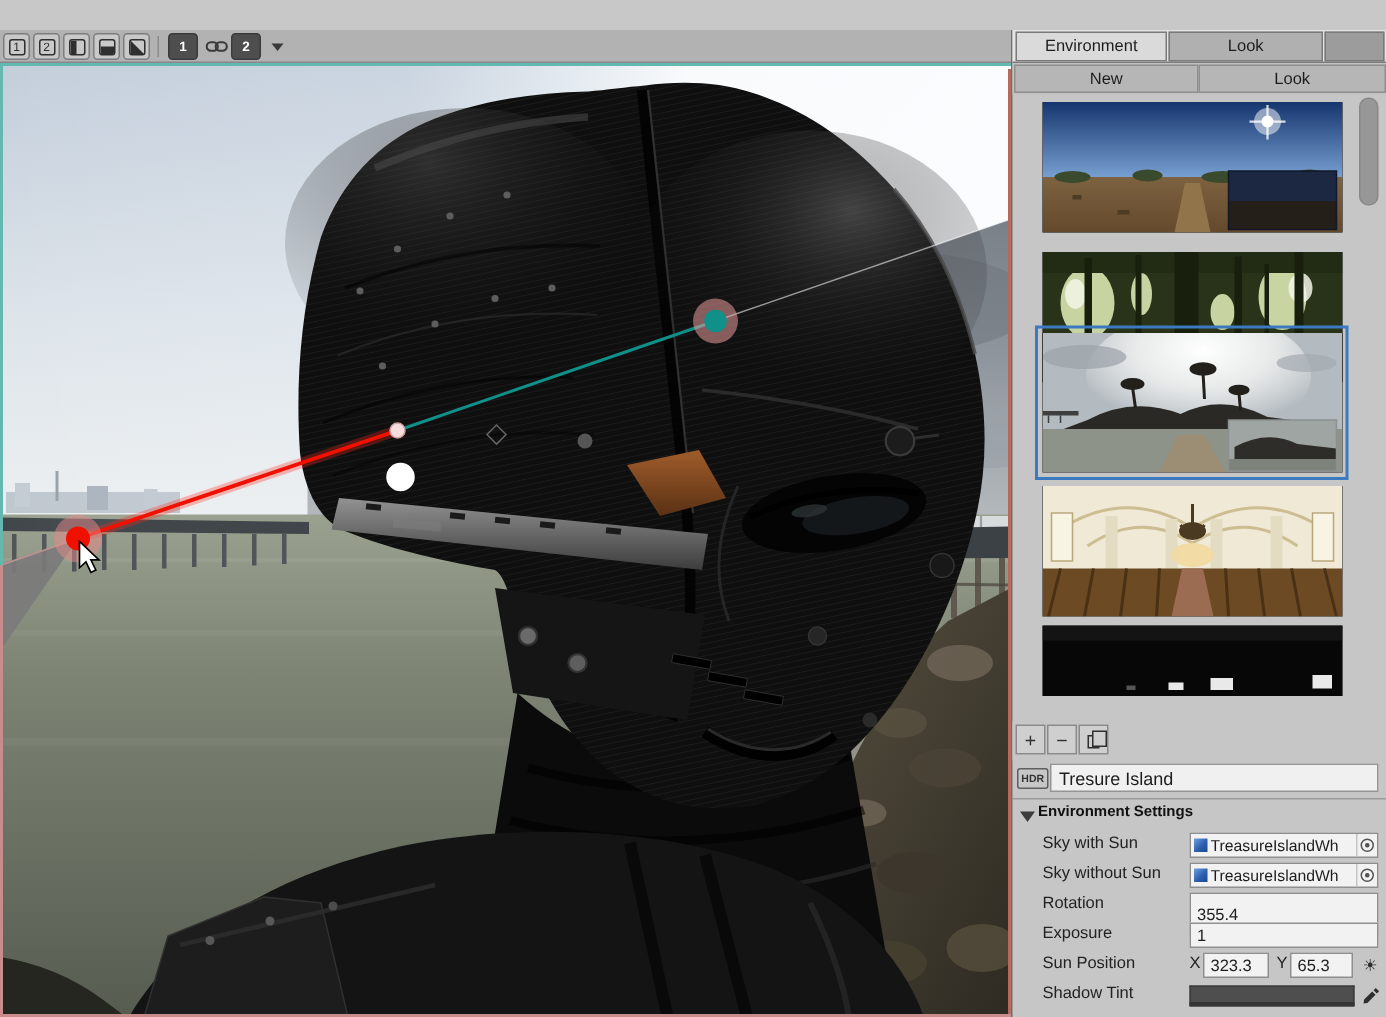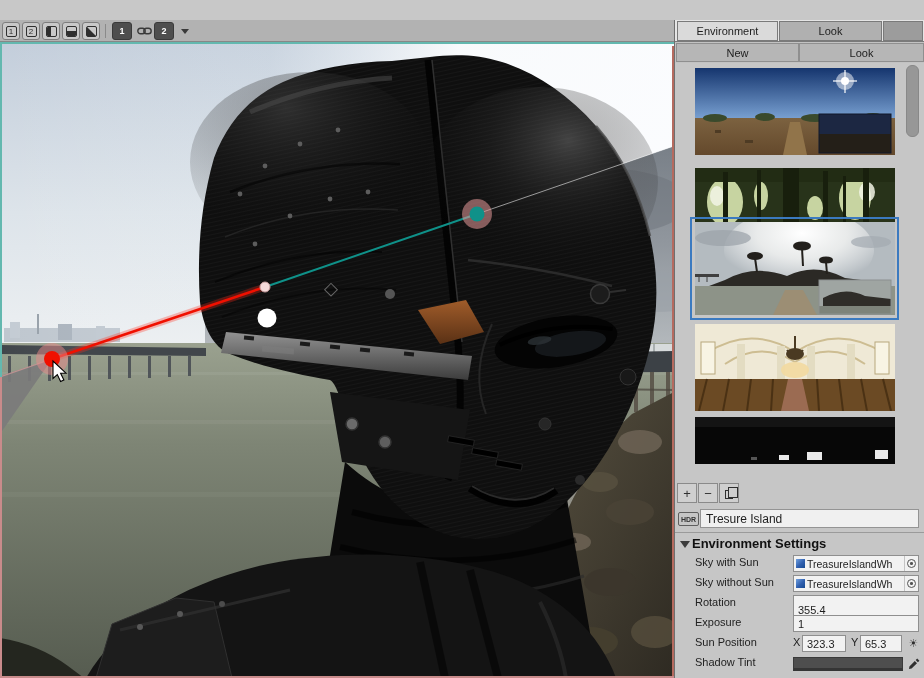--- a/index.html
+++ b/index.html
@@ -50,21 +50,21 @@
   .btn-patch{position:absolute;left:0;top:461px;width:64px;height:26px;background:#c6c6c6;}
   .copyicon{position:relative;width:8px;height:9px;border:1px solid #2f2f2f;background:#cfcfcf;margin-top:3px;}
   .copyicon::before{content:"";position:absolute;left:2px;top:-4px;width:8px;height:9px;border:1px solid #2f2f2f;background:#cfcfcf;}
   .hdr-badge{position:absolute;left:3px;top:492px;width:21px;height:14px;border:1px solid #5f5f5f;border-radius:2px;
     font-size:7px;font-weight:bold;color:#333;display:flex;align-items:center;justify-content:center;}
   .hdr-field{position:absolute;left:25px;top:489px;width:219px;height:19px;background:#f0f0f0;border:1px solid #949494;
     font-size:12px;display:flex;align-items:center;padding-left:5px;}
   .sep-line{position:absolute;left:0;top:512px;width:250px;height:1px;background:#9a9a9a;}
   .fold-tri{position:absolute;left:5px;top:521px;width:0;height:0;border-left:5px solid transparent;
     border-right:5px solid transparent;border-top:7px solid #3c3c3c;}
-  .set-header{position:absolute;left:17px;top:516px;font-size:13px;font-weight:bold;color:#111;}
+  .set-header{position:absolute;left:17px;top:516px;font-size:10px;font-weight:bold;color:#111;}
   .set-label{position:absolute;left:20px;font-size:11px;color:#222;}
   .numfield{position:absolute;background:#f2f2f2;border:1px solid #8f8f8f;font-size:11px;display:flex;align-items:center;
     padding-left:4px;overflow:hidden;}
   .objfield{position:absolute;left:118px;width:126px;height:17px;background:#f2f2f2;border:1px solid #8f8f8f;
     display:flex;align-items:center;font-size:10.5px;overflow:hidden;}
   .texicon{flex:none;width:9px;height:9px;margin:0 2px 0 2px;background:linear-gradient(135deg,#6fa0e0 0%,#2f5fae 55%,#184a90 100%);}
   .objtext{flex:1;white-space:nowrap;overflow:hidden;}
   .picker{flex:none;width:14px;height:100%;display:flex;align-items:center;justify-content:center;border-left:1px solid #c4c4c4;}
   .picker-circle{width:9px;height:9px;border:1.5px solid #555;border-radius:50%;position:relative;}
   .picker-circle::after{content:"";position:absolute;left:2.2px;top:2.2px;width:2.6px;height:2.6px;border-radius:50%;background:#555;}

